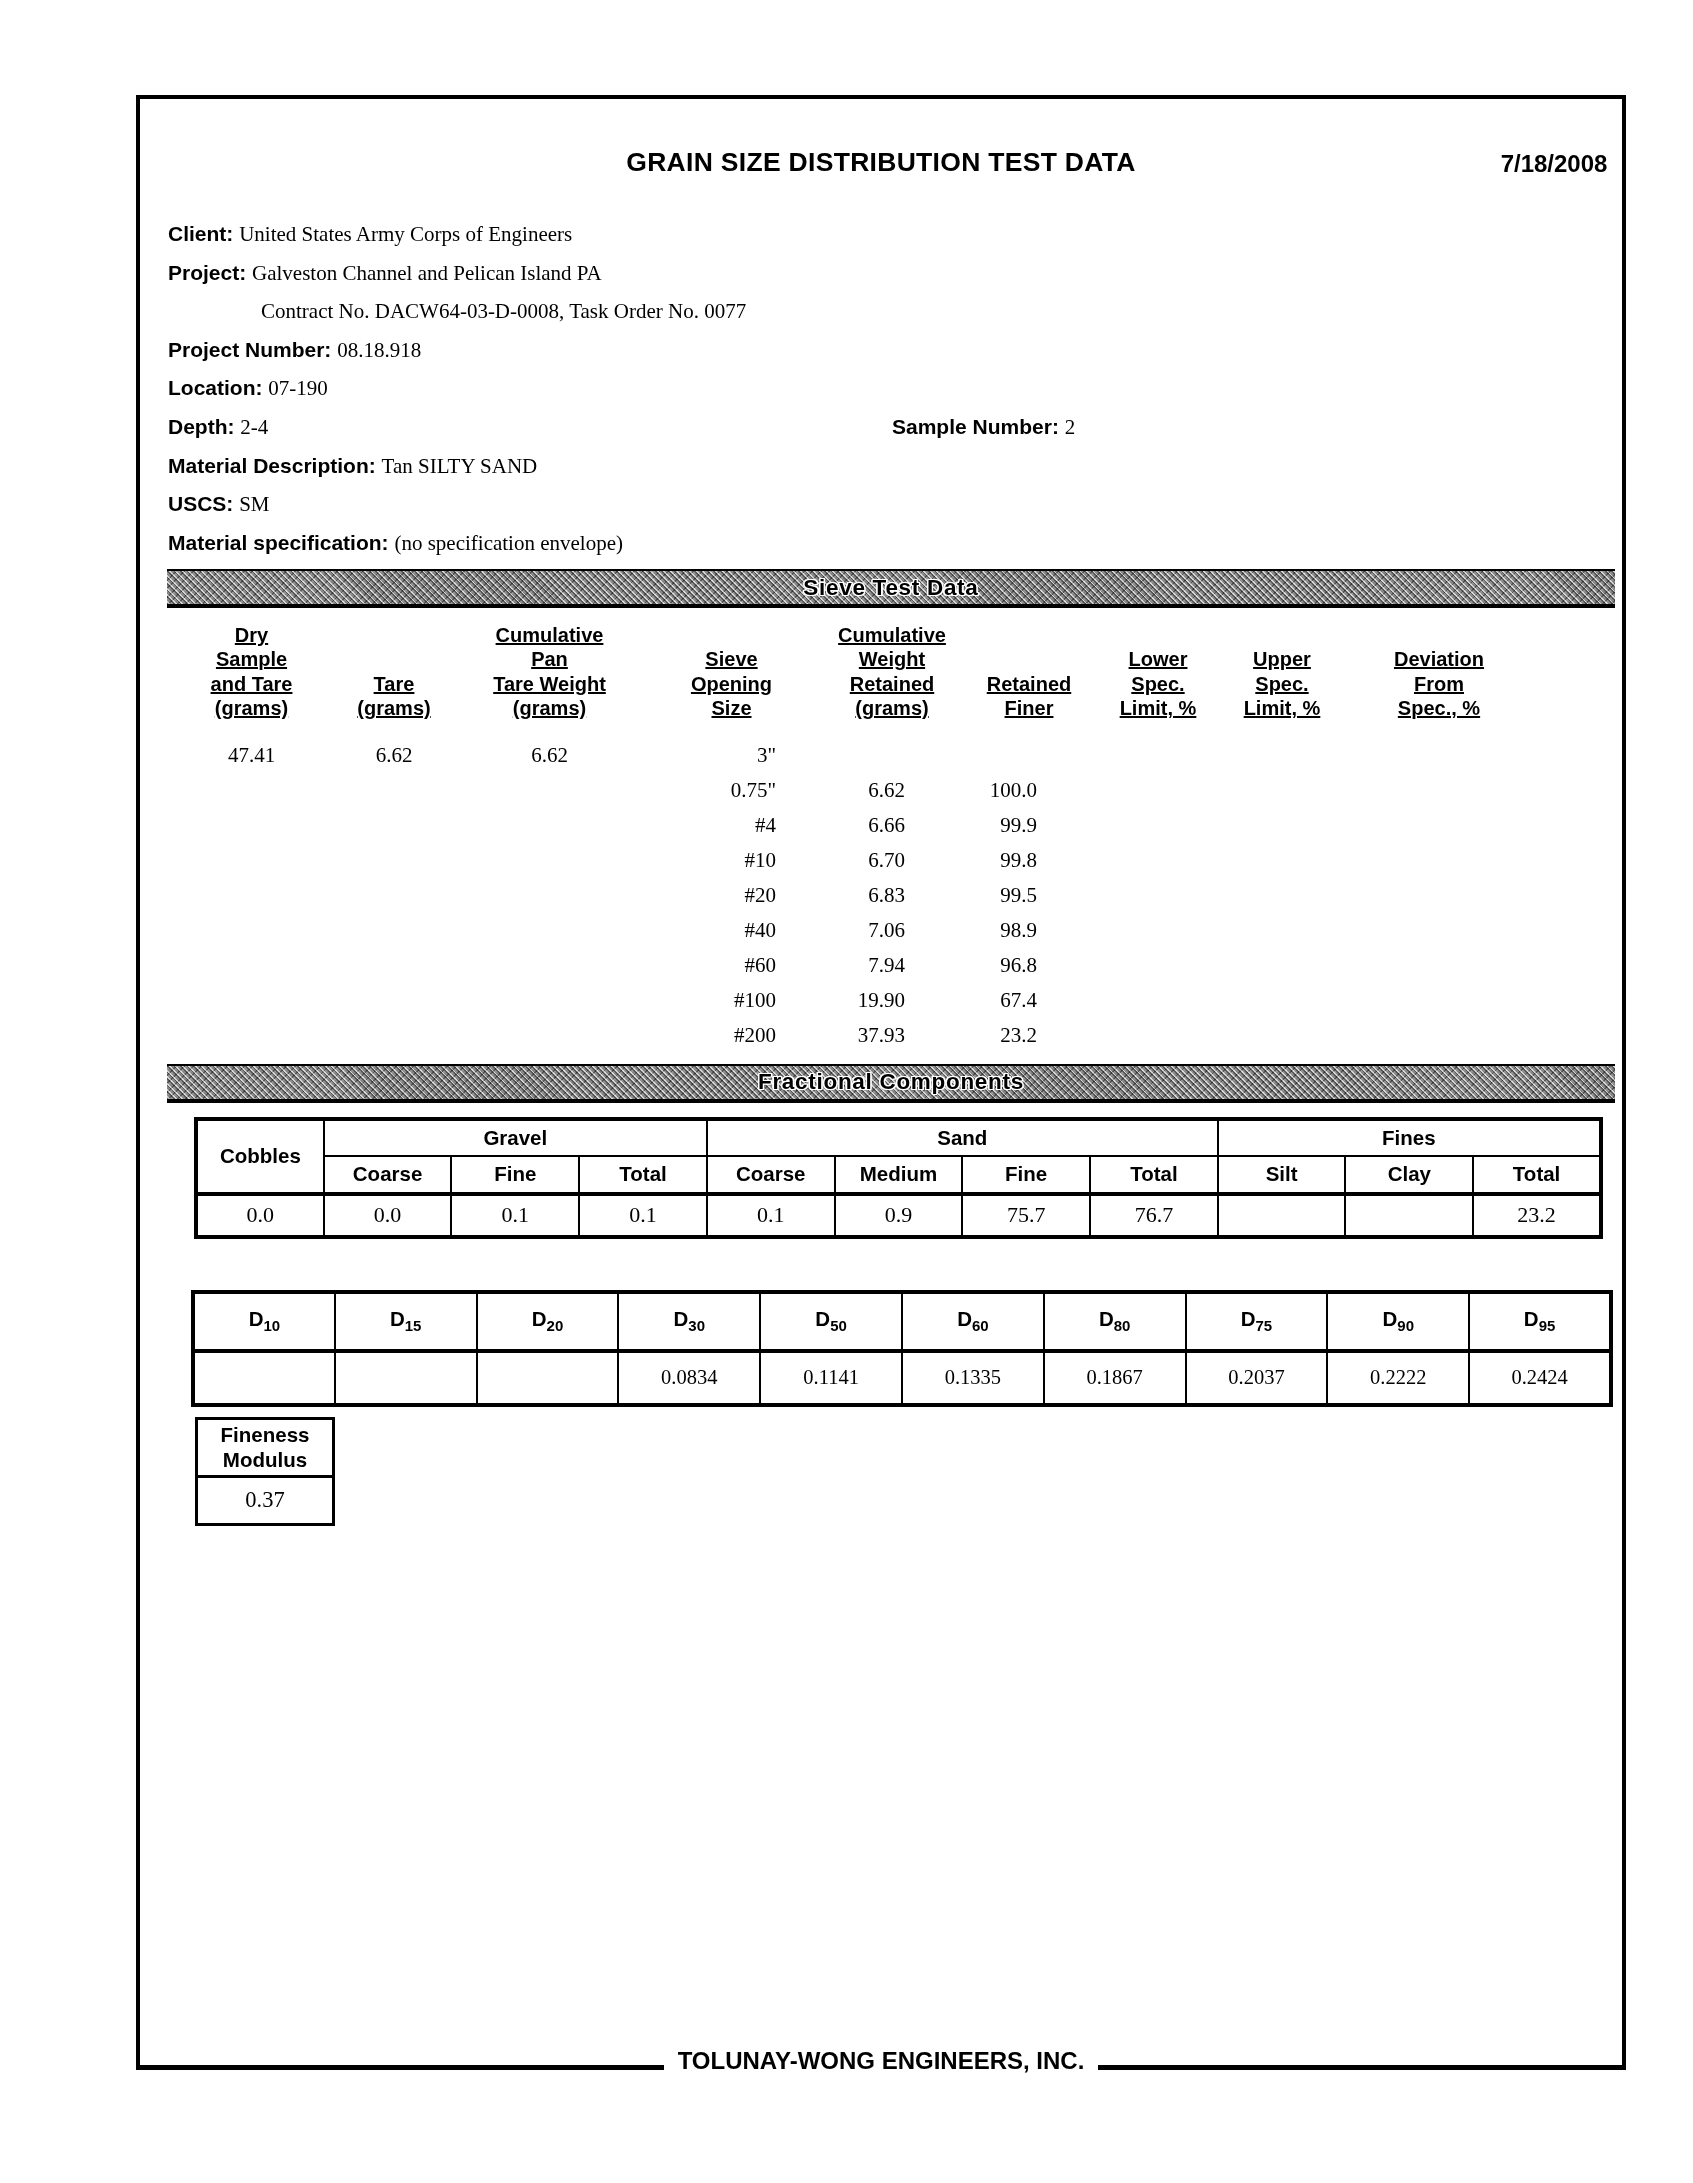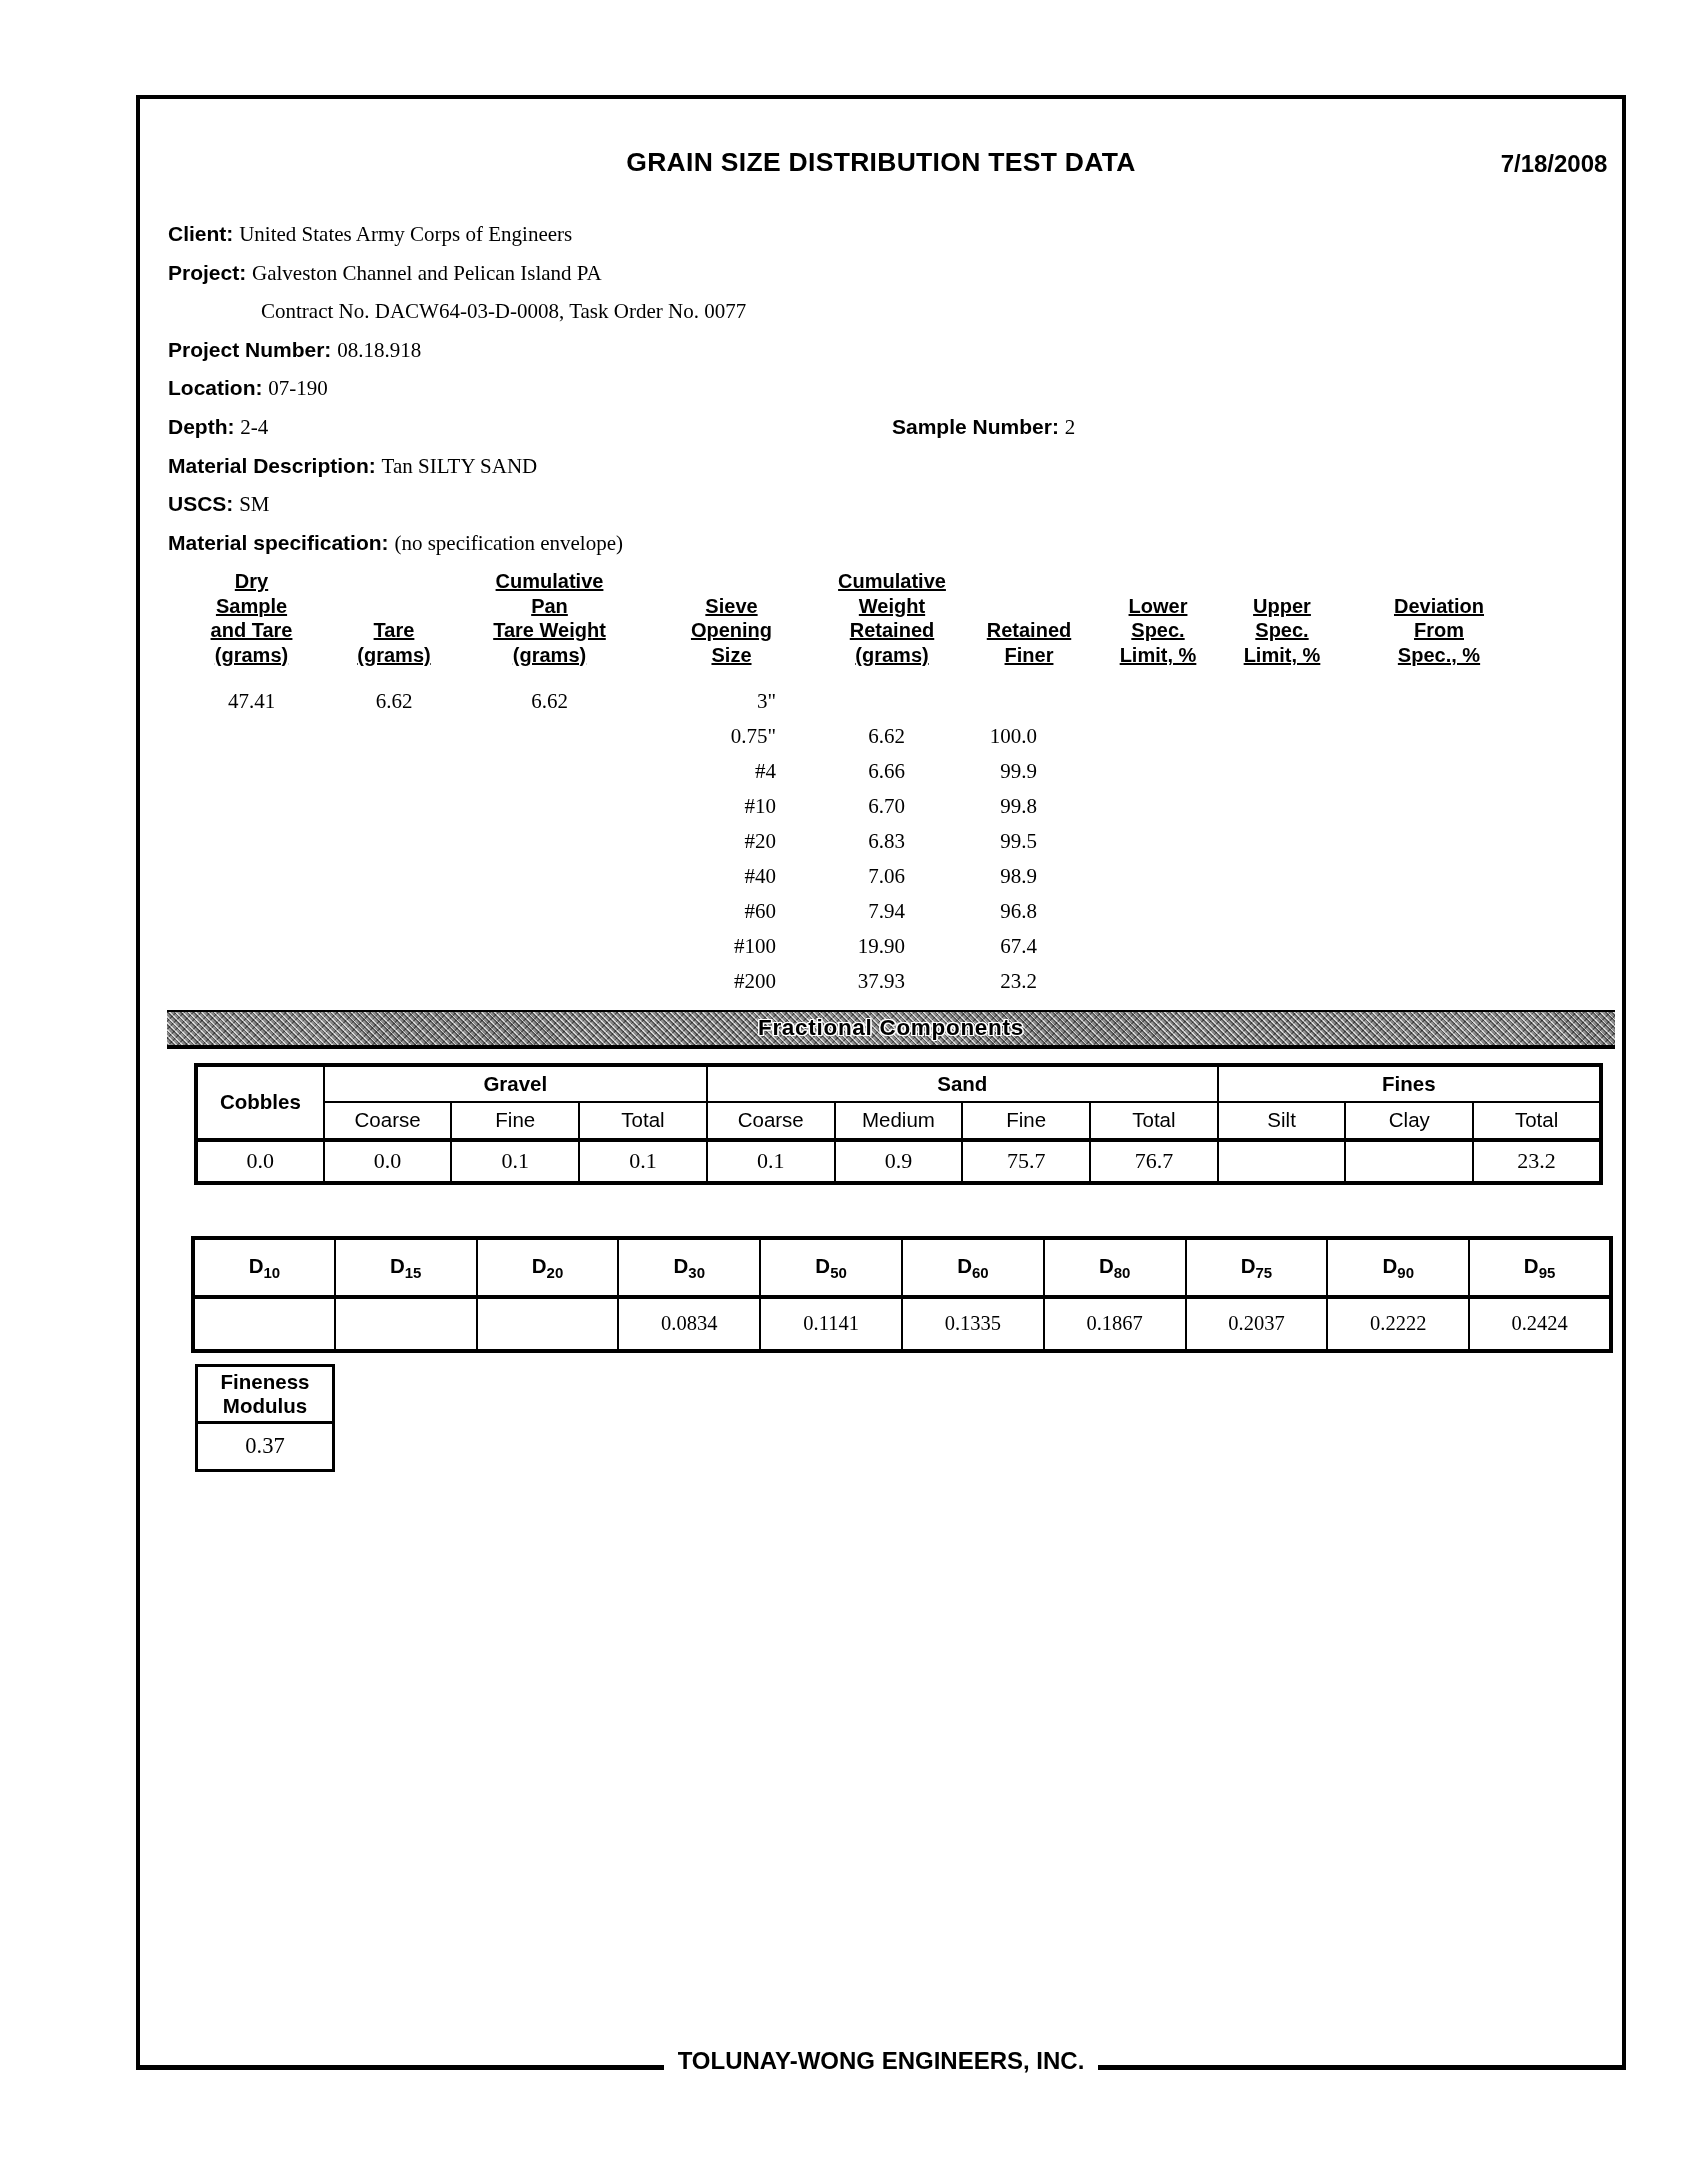--- a/index.html
+++ b/index.html
@@ -55,21 +55,21 @@
   .sdc.c3{text-align:right;padding-right:45px;box-sizing:border-box;}
   .sdc.c4{text-align:right;padding-right:58px;box-sizing:border-box;}
   .sdc.c5{text-align:right;padding-right:58px;box-sizing:border-box;}
   
   .frac-table{
     margin:14px 0 0 54px;border-collapse:collapse;table-layout:fixed;
     width:1409px;border:4px solid #000;
   }
   .frac-table td{border:2px solid #000;text-align:center;overflow:hidden;}
   .frac-table .fc-group{font-weight:bold;font-size:20.5px;height:32px;}
-  .frac-table .fc-sub{font-weight:normal;font-size:20.5px;height:33px;border-bottom:4px solid #000;}
+  .frac-table .fc-sub{font-weight:bold;font-size:20.5px;height:33px;border-bottom:4px solid #000;}
   .frac-table .fc-cobbles{font-weight:bold;font-size:20.5px;border-bottom:4px solid #000;}
   .frac-table .fc-val{font-family:"Liberation Serif",serif;font-size:22px;height:37px;}
   
   .d-table{
     margin:51px 0 0 51px;border-collapse:collapse;table-layout:fixed;
     width:1422px;border:4px solid #000;
   }
   .d-table td{border:2px solid #000;text-align:center;}
   .d-table .dh{height:53px;font-weight:bold;font-size:20.5px;border-bottom:4px solid #000;}
   .d-table .dh sub{font-size:15px;}
@@ -134,20 +134,23 @@
     <div class="info-line">
       <span class="lbl">USCS:</span>
       <span class="val">SM</span>
     </div>
     <div class="info-line">
       <span class="lbl">Material specification:</span>
       <span class="val">(no specification envelope)</span>
     </div>
   </div>
 
+  <div class="band">
+    <span class="band-text">Sieve Test Data</span>
+  </div>
 
   <div class="sieve-head" id="sieve-headers">
       <div class="shc c0">Dry
 Sample
 and Tare
 (grams)</div>
       <div class="shc c1">Tare
 (grams)</div>
       <div class="shc c2">Cumulative
 Pan

